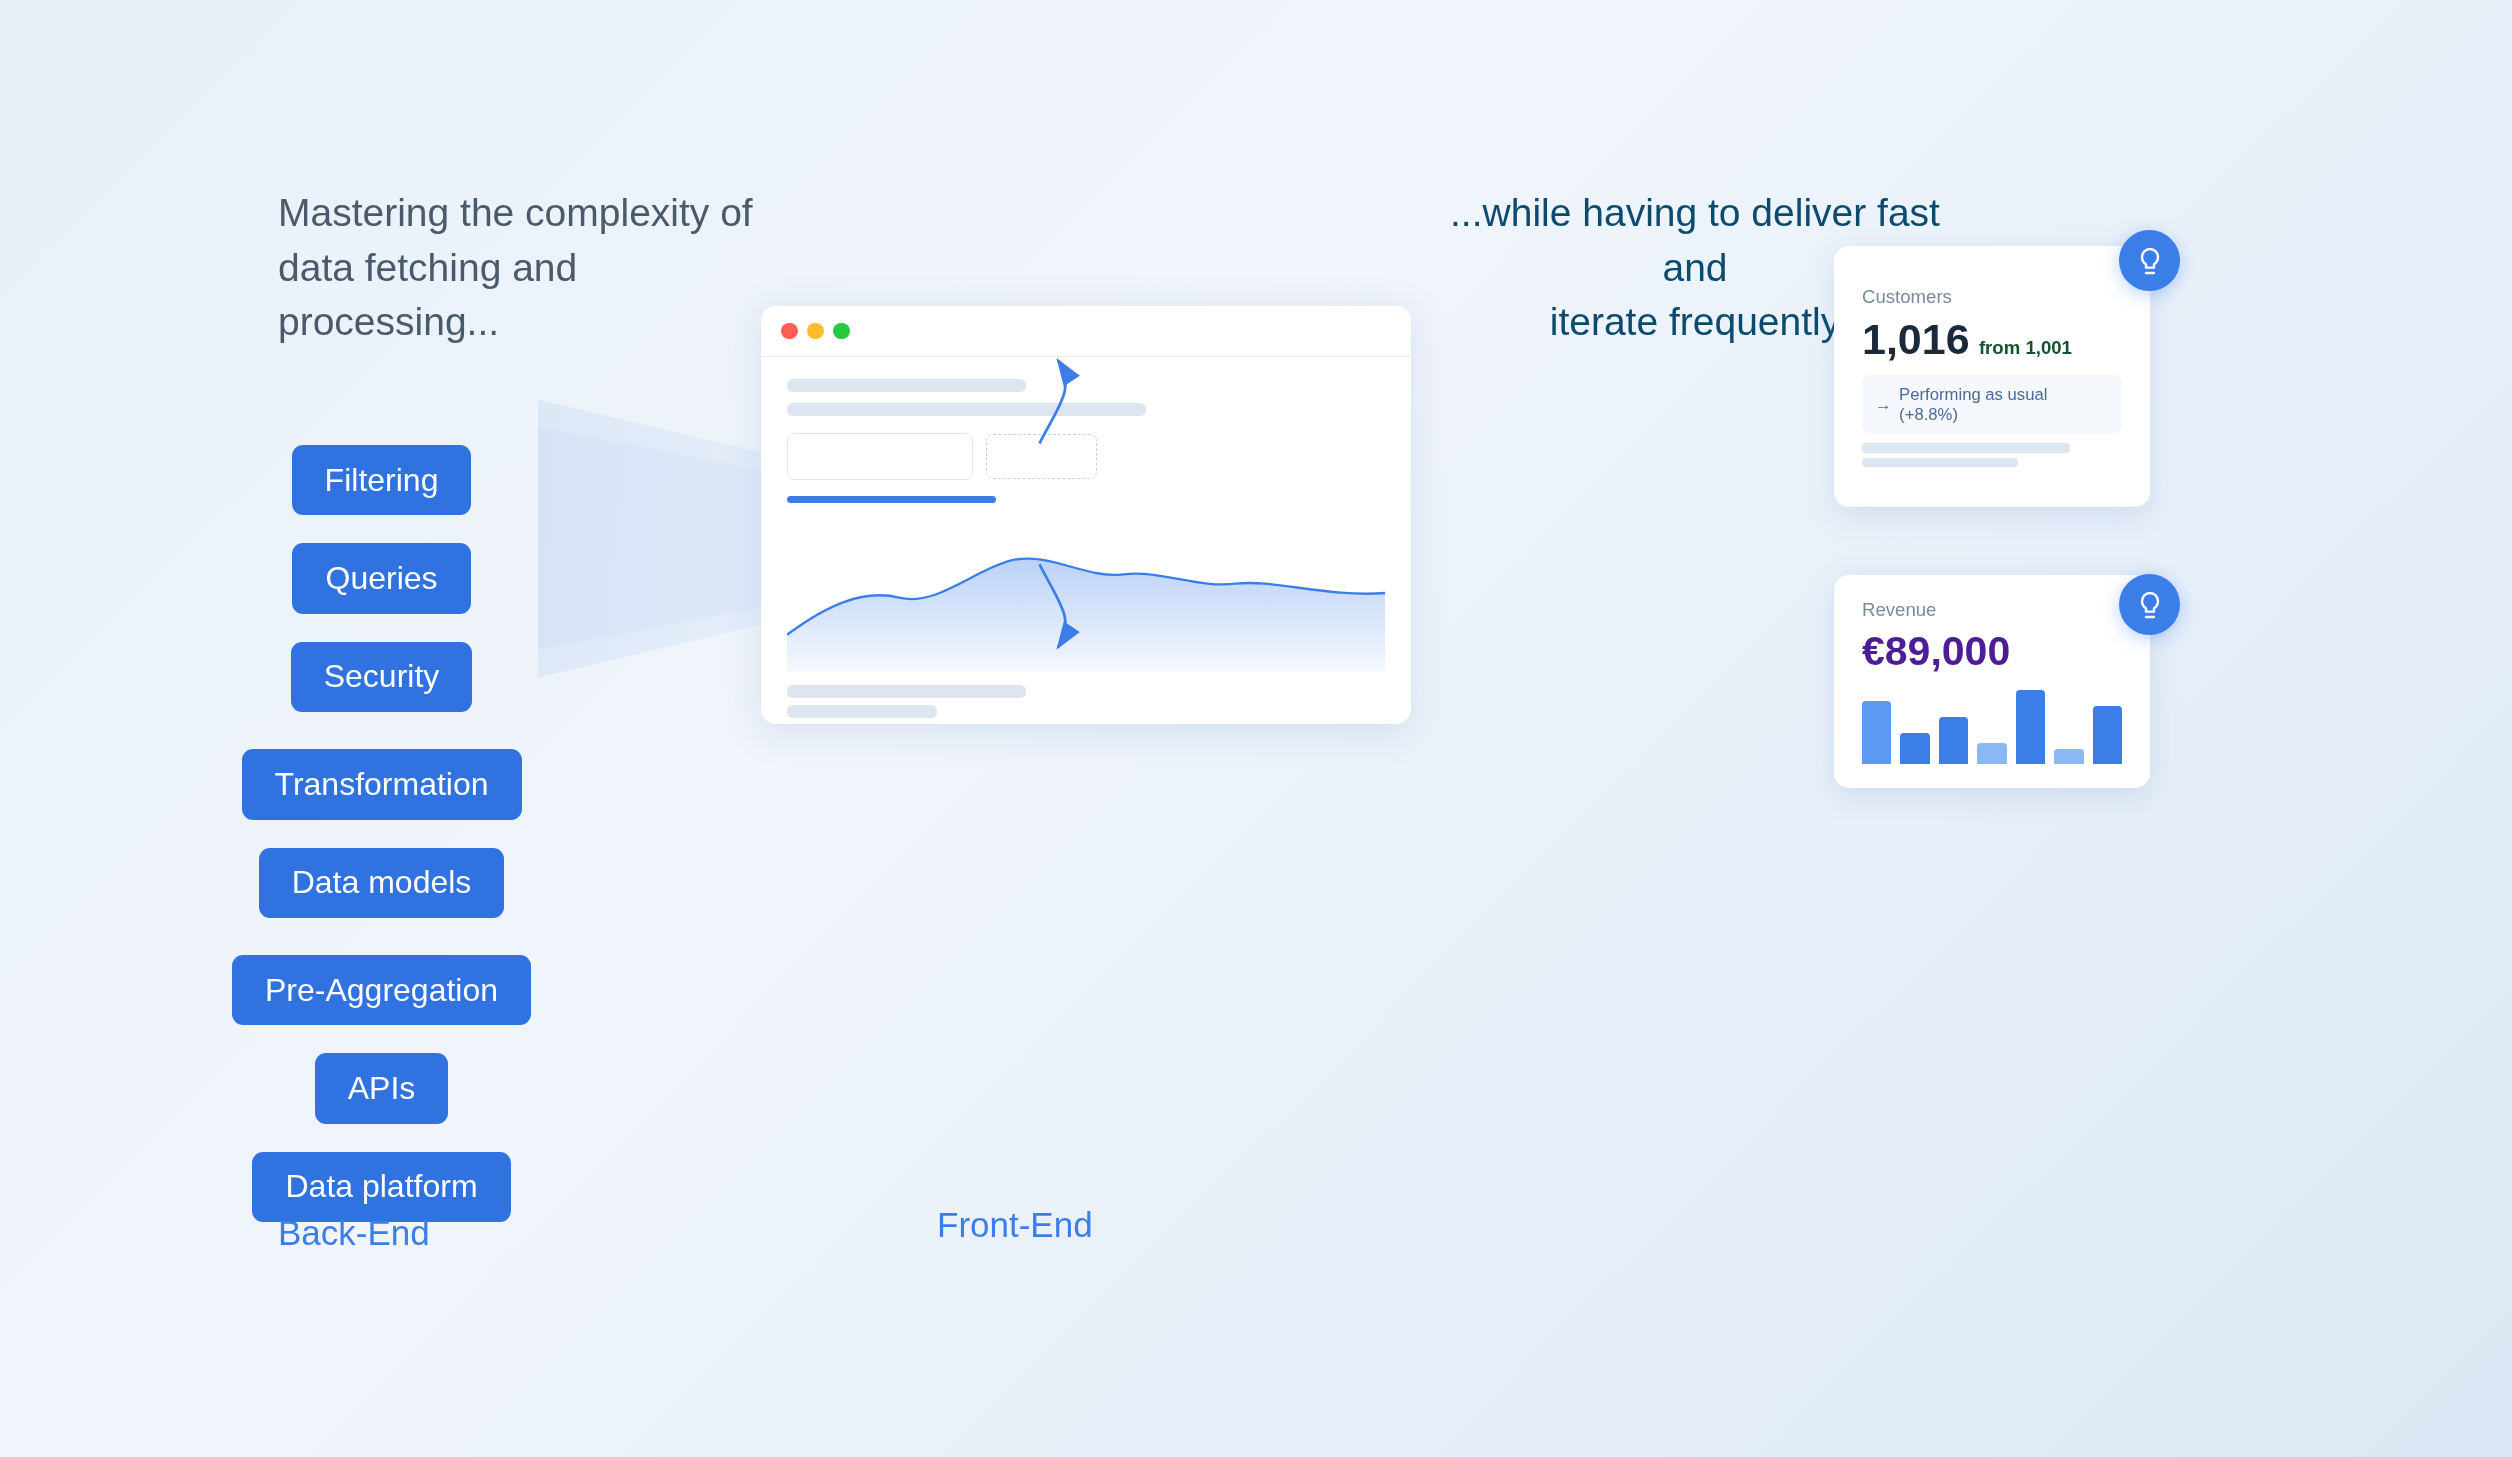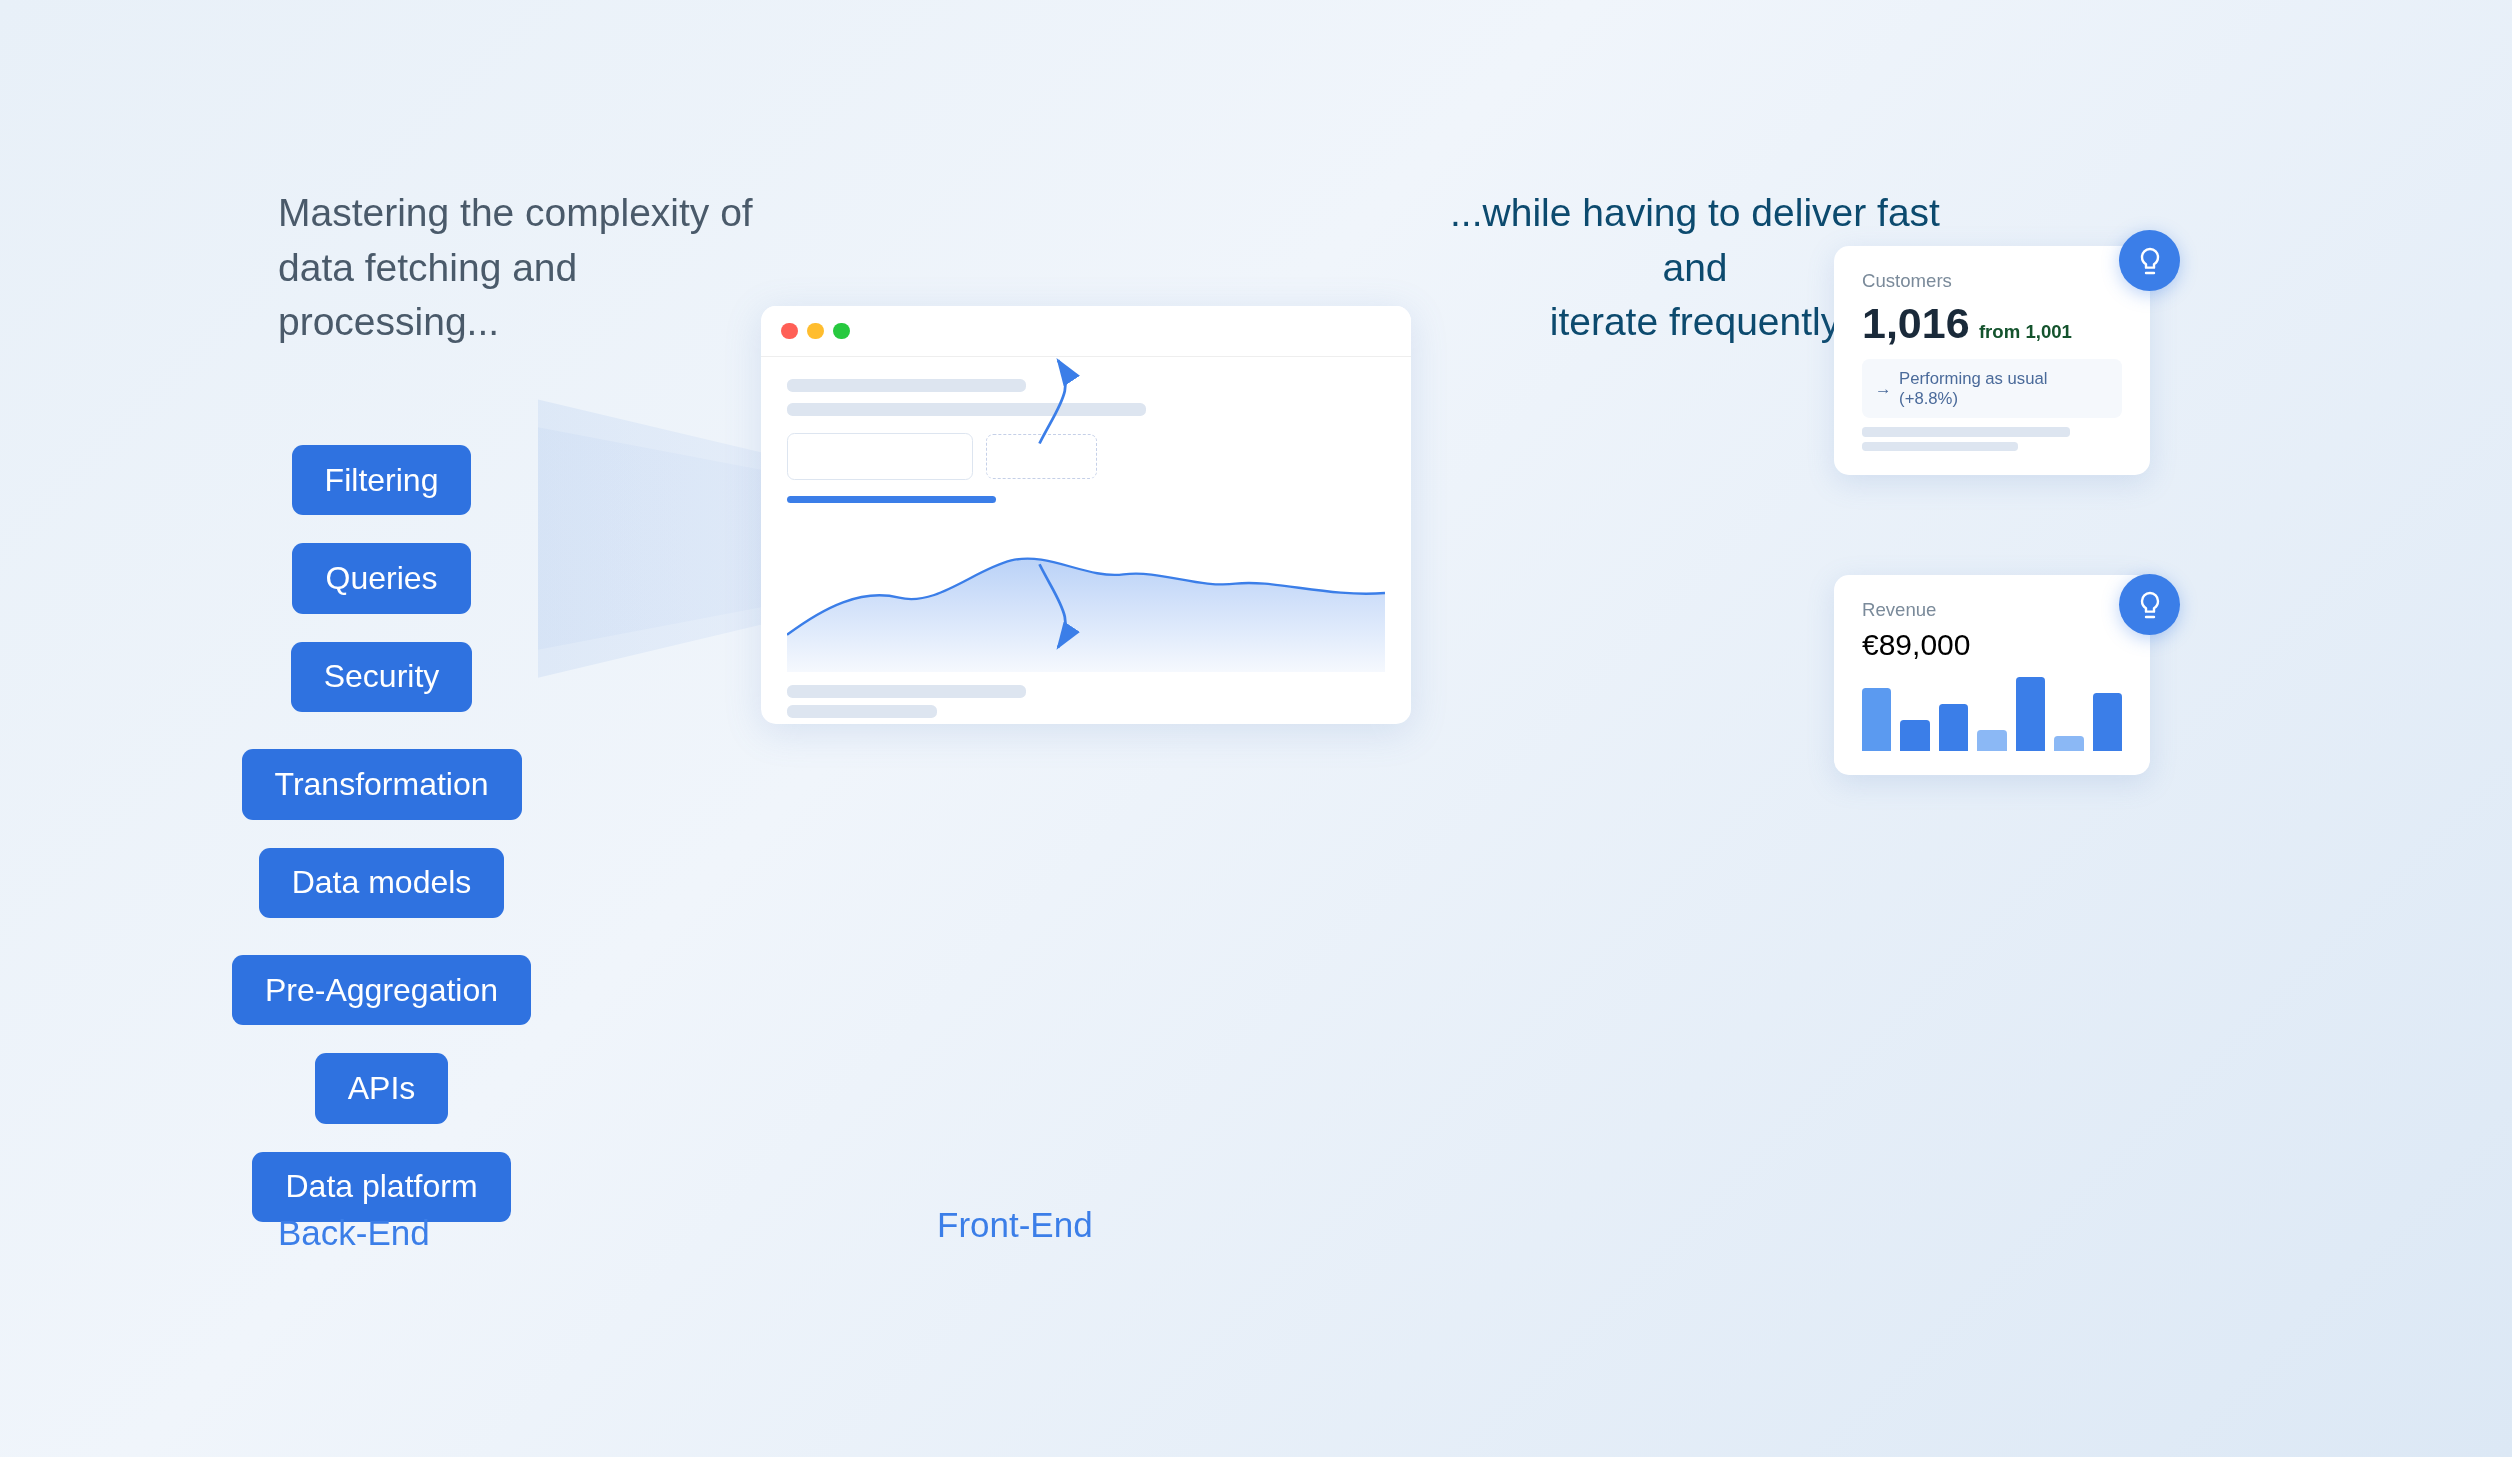--- a/index.html
+++ b/index.html
@@ -166,21 +166,21 @@
 
     
     .customers-card {
       position: absolute;
       top: 246px;
       right: 362px;
       width: 316px;
       background: white;
       border-radius: 15px;
       box-shadow: 0 7.4px 28px rgba(100,140,200,0.18);
-      padding: 24px 28px;
+      padding: 40px 28px;
     }
 
     .card-label {
       font-size: 18.6px;
       color: #7a8a9a;
       margin-bottom: 7.4px;
     }
 
     .card-value {
       font-size: 43px;
@@ -222,23 +222,23 @@
       top: 575px;
       right: 362px;
       width: 316px;
       background: white;
       border-radius: 15px;
       box-shadow: 0 7.4px 28px rgba(100,140,200,0.18);
       padding: 24px 28px;
     }
 
     .revenue-value {
-      font-size: 30px;
-      font-weight: 400;
-      color: #000000;
+      font-size: 41px;
+      font-weight: 700;
+      color: #4c1d95;
       margin-top: 7.4px;
     }
 
     .bar-chart {
       margin-top: 15px;
       display: flex;
       align-items: flex-end;
       gap: 9.3px;
       height: 74px;
     }

